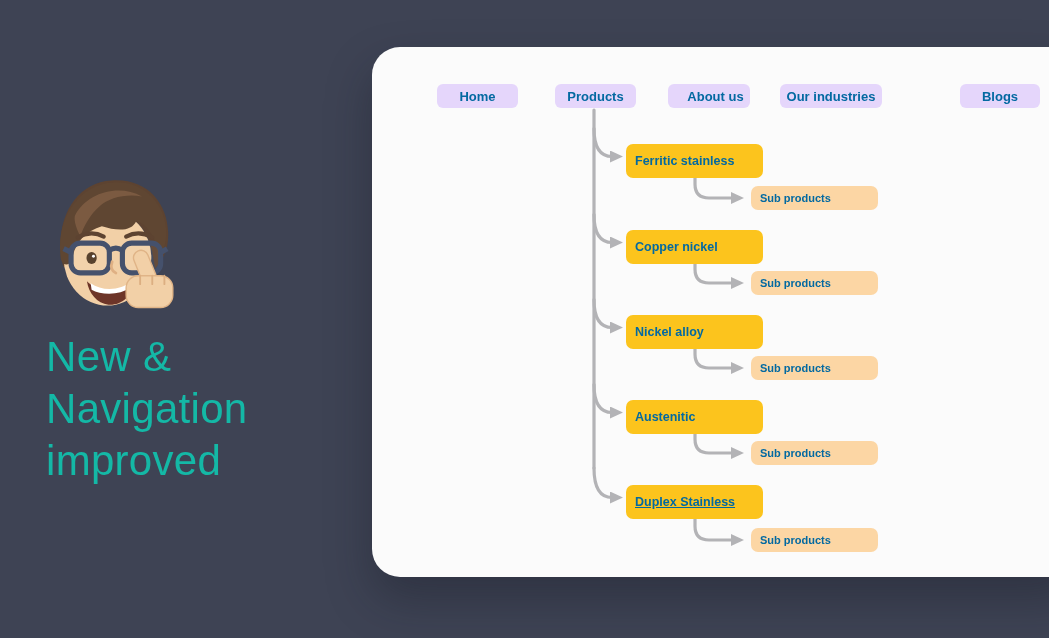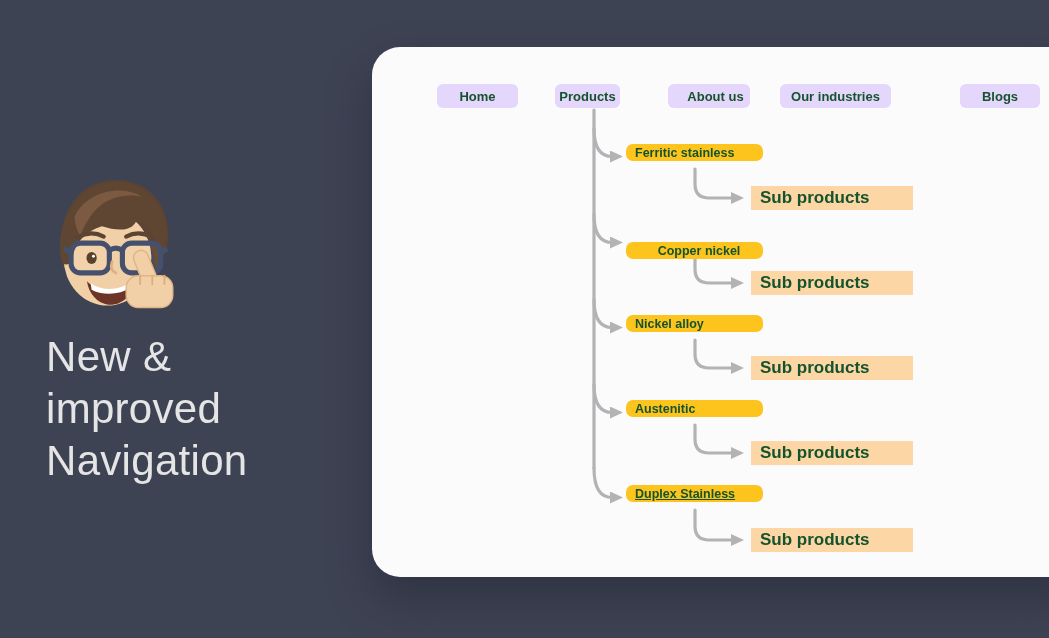--- a/index.html
+++ b/index.html
@@ -13,21 +13,21 @@
 
   
   .hero-icon {
     position: absolute;
     left: 44px; top: 166px;
     width: 140px; height: 156px;
   }
   .hero-title {
     position: absolute;
     left: 46px; top: 331px;
-    color: #e5e5e5;
+    color: #14b8a6;
     font-size: 42px;
     font-weight: 400;
     letter-spacing: 0.3px;
     line-height: 52px;
   }
 
   
   .card {
     position: absolute;
     left: 372px; top: 47px;
@@ -43,46 +43,46 @@
     width: 710px; height: 530px;
     pointer-events: none;
   }
 
   
   .pill {
     position: absolute;
     display: flex;
     align-items: center;
     font-weight: 700;
-    color: #14532d;
+    color: #0369a1;
     border-radius: 6px;
     cursor: pointer;
   }
   .pill-nav {
     height: 24px;
     top: 37px;
     justify-content: center;
     background: #e5d6fb;
     font-size: 13px;
   }
   .pill-cat {
     left: 254px;
-    width: 137px; height: 17px;
+    width: 137px; height: 34px;
     background: #fcc41d;
     font-size: 12.5px;
     padding-left: 9px;
     border-radius: 7px;
   }
   .pill-sub {
     left: 379px;
-    width: 162px; height: 24px;
+    width: 127px; height: 24px;
     background: #fcd6a4;
-    font-size: 17px;
+    font-size: 11px;
     padding-left: 9px;
-    border-radius: 0;
+    border-radius: 7px;
   }
 </style>
 </head>
 <body>
 
 <svg class="hero-icon" viewBox="0 0 150 160" aria-hidden="true">
 
   <path d="M20,102 C10,54 34,14 72,12 C110,9 132,36 133,67 C134,86 127,98 119,106 L116,88 C112,70 103,58 95,54 C89,64 74,64 60,60 C44,65 32,79 30,97 L28,104 C24,107 21,106 20,102 Z" fill="#5d4331"></path>
 
   <ellipse cx="68" cy="95" rx="47" ry="51" fill="#f2d0a7"></ellipse>
@@ -113,22 +113,22 @@
 
   <g>
     <rect x="100" y="86" width="16" height="38" rx="8" fill="#f2d0a7" stroke="#e0b487" stroke-width="1.5" transform="rotate(-22 108 105)"></rect>
     <rect x="88" y="114" width="50" height="34" rx="13" fill="#f2d0a7" stroke="#e0b487" stroke-width="1.5"></rect>
     <path d="M103,114 v9 M116,114 v9 M129,114 v9" stroke="#dcaf82" stroke-width="2" fill="none" stroke-linecap="round"></path>
   </g>
 </svg>
 
 <div class="hero-title">
   <div>New &amp;</div>
+  <div>Navigation</div>
   <div>improved</div>
-  <div>Navigation</div>
 </div>
 
 <div class="card">
 
   <svg class="connectors" viewBox="0 0 710 530" aria-hidden="true">
     <defs>
       <marker id="arrow" markerWidth="15" markerHeight="13" refX="2" refY="6" orient="auto" markerUnits="userSpaceOnUse">
         <path d="M0,0 L13,6 L0,12 Z" fill="#b3b3b6"></path>
       </marker>
     </defs>
@@ -146,37 +146,37 @@
       <path d="M323,208 V222 Q323,236 337,236 L361,236" marker-end="url(#arrow)"></path>
       <path d="M323,293 V307 Q323,321 337,321 L361,321" marker-end="url(#arrow)"></path>
       <path d="M323,378 V392 Q323,406 337,406 L361,406" marker-end="url(#arrow)"></path>
       <path d="M323,463 V479 Q323,493 337,493 L361,493" marker-end="url(#arrow)"></path>
     </g>
   </svg>
 
   <div class="pill pill-nav" style="left:65px;  width:81px;">
       <span>Home</span>
     </div>
-  <div class="pill pill-nav" style="left:183px; width:65px;">
+  <div class="pill pill-nav" style="left:183px; width:81px;">
       <span>Products</span>
     </div>
   <div class="pill pill-nav" style="left:296px; width:82px;padding-left:13px;">
       <span>About us</span>
     </div>
-  <div class="pill pill-nav" style="left:408px; width:111px;">
+  <div class="pill pill-nav" style="left:408px; width:102px;">
       <span>Our industries</span>
     </div>
   <div class="pill pill-nav" style="left:588px; width:80px;">
       <span>Blogs</span>
     </div>
 
   <div class="pill pill-cat" style="top:97px;">
       <span>Ferritic stainless</span>
     </div>
-  <div class="pill pill-cat" style="top:195px;justify-content:center;">
+  <div class="pill pill-cat" style="top:183px;">
       <span>Copper nickel</span>
     </div>
   <div class="pill pill-cat" style="top:353px;">
       <span>Austenitic</span>
     </div>
   <div class="pill pill-cat" style="top:268px;">
       <span>Nickel alloy</span>
     </div>
   <div class="pill pill-cat" style="top:438px;text-decoration:underline;">
       <span>Duplex Stainless</span>

